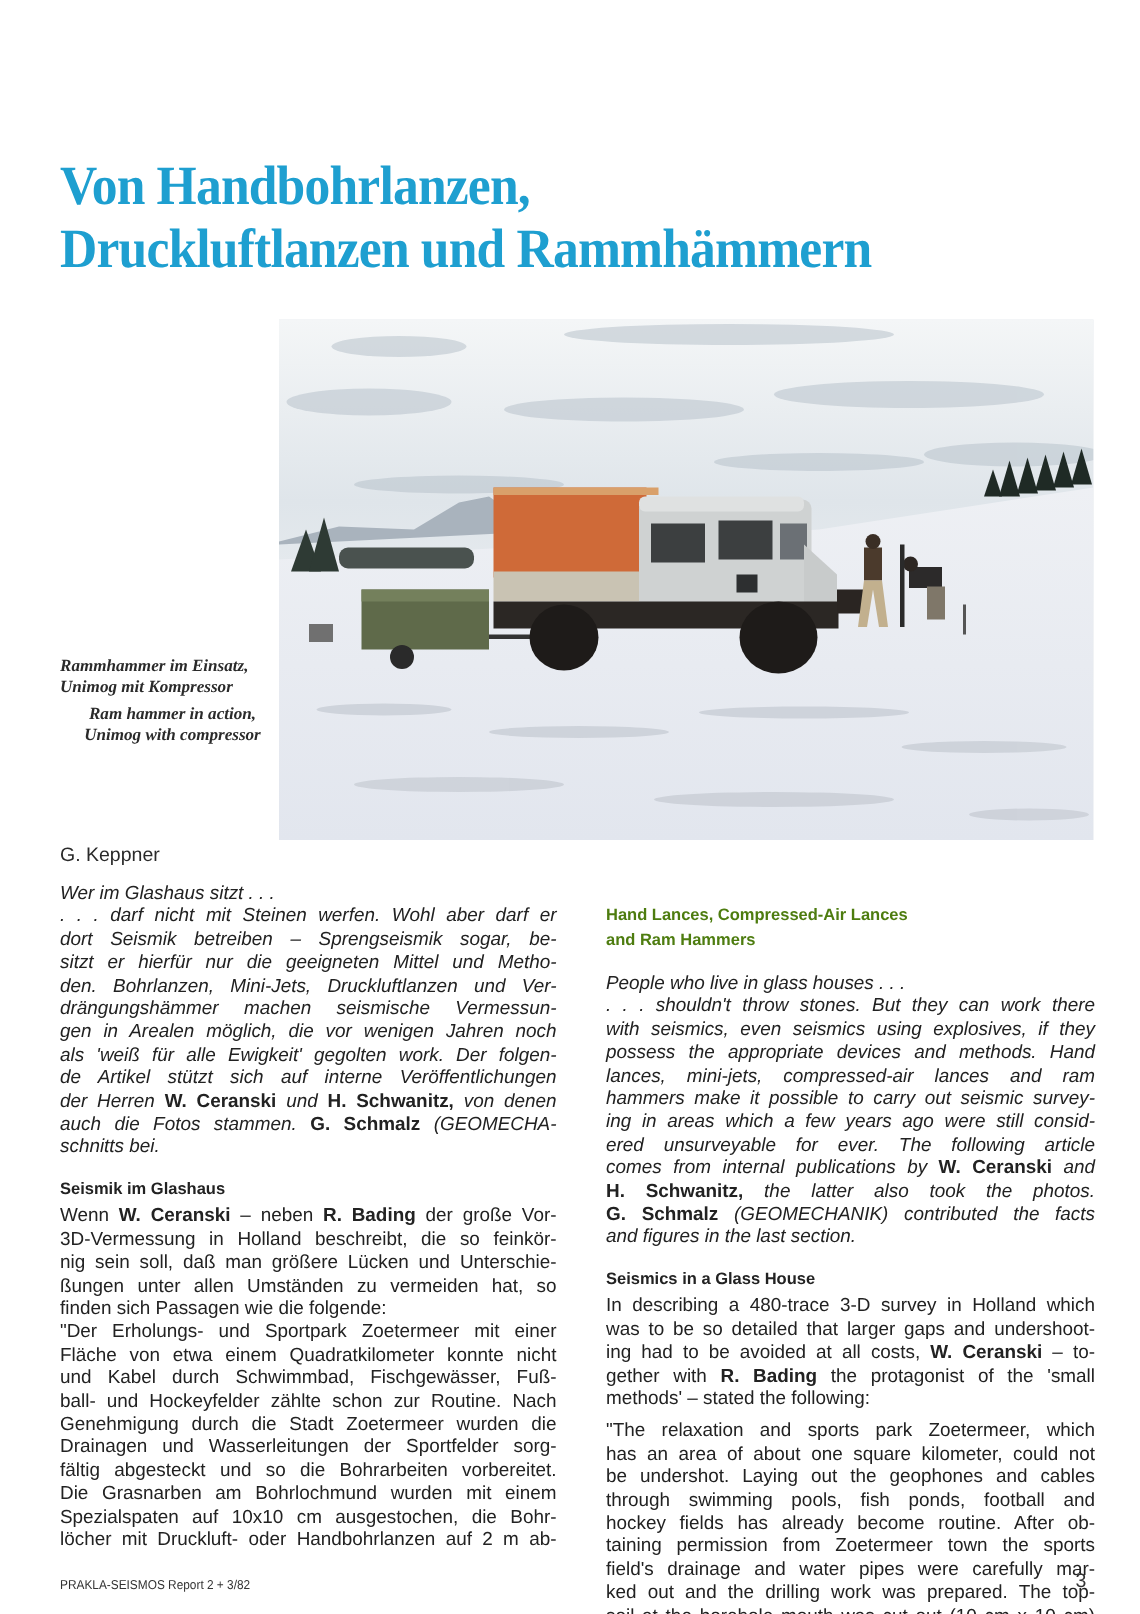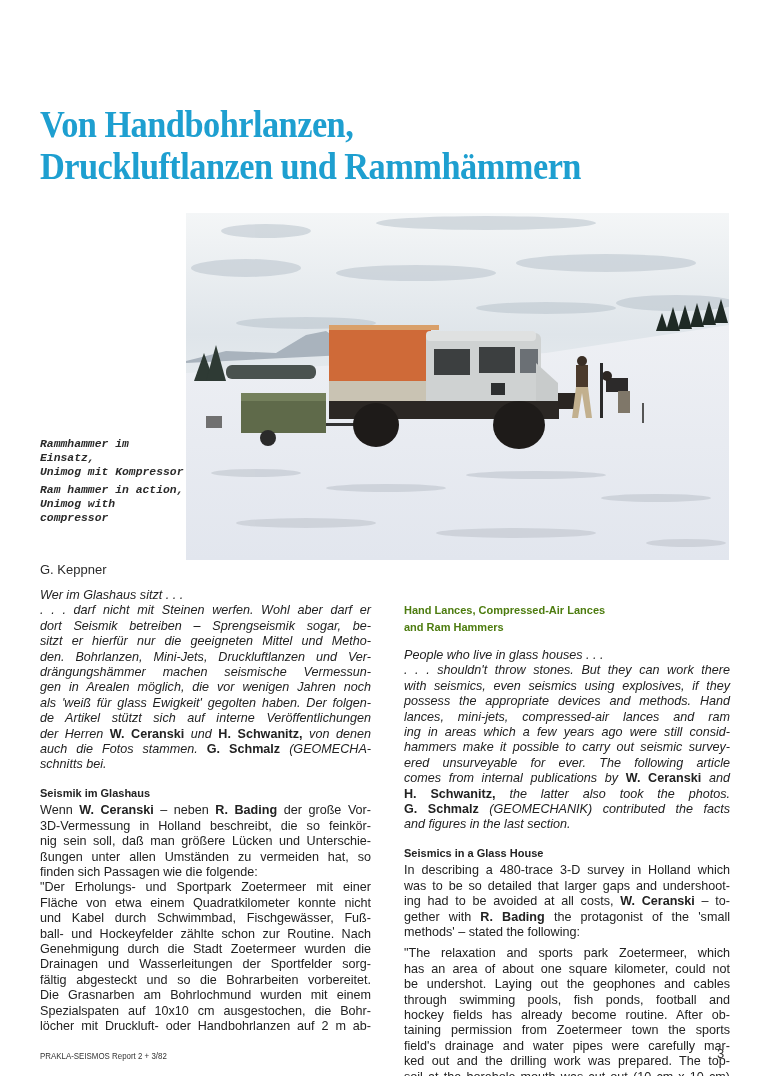--- a/index.html
+++ b/index.html
@@ -10,24 +10,24 @@
       font-size: 37px; line-height: 42px; color: #1e9fd0; letter-spacing: -0.6px;
       transform: scaleX(0.93); transform-origin: left top; white-space: nowrap;
     }
     .photo {
       position: absolute; left: 186px; top: 213px; width: 543px; height: 347px; overflow: hidden;
       background: #e8ecef;
     }
     .photo svg { display: block; width: 100%; height: 100%; }
     .caption {
       position: absolute; left: 40px; top: 437px; width: 150px;
-      font-family: Liberation Mono, monospace; font-style: italic; font-weight: bold;
+      font-family: Liberation Serif, serif; font-style: italic; font-weight: bold;
       font-size: 11.4px; line-height: 14px; color: #2a2a2a;
     }
-    .caption .cap-en { margin-top: 4px; }
+    .caption .cap-en { margin-top: 4px; text-align: center; }
     .author {
       position: absolute; left: 40px; top: 562px;
       font-family: "Liberation Sans", sans-serif; font-size: 13px; color: #2a2a2a;
     }
     .col { position: absolute; font-family: "Liberation Sans", sans-serif; font-size: 12.6px; line-height: 15.4px; color: #222; }
     .col-left { left: 40px; top: 588px; width: 331px; }
     .col-right { left: 404px; top: 602px; width: 326px; }
     .line { display: block; white-space: nowrap; text-align: justify; text-align-last: justify; }
     .line.last { text-align-last: left; }
     .it { font-style: italic; }
@@ -154,21 +154,21 @@
 
 <div class="col col-left">
   <div class="it">
     <span class="line last">Wer im Glashaus sitzt . . .</span>
     <span class="line">. . . darf nicht mit Steinen werfen. Wohl aber darf er</span>
     <span class="line">dort Seismik betreiben – Sprengseismik sogar, be-</span>
     <span class="line">sitzt er hierfür nur die geeigneten Mittel und Metho-</span>
     <span class="line">den. Bohrlanzen, Mini-Jets, Druckluftlanzen und Ver-</span>
     <span class="line">drängungshämmer machen seismische Vermessun-</span>
     <span class="line">gen in Arealen möglich, die vor wenigen Jahren noch</span>
-    <span class="line">als 'weiß für glass Ewigkeit' gegolten haben. Der folgen-</span>
+    <span class="line">als 'weiß für alle Ewigkeit' gegolten work. Der folgen-</span>
     <span class="line">de Artikel stützt sich auf interne Veröffentlichungen</span>
     <span class="line"><span>der Herren </span><b>W. Ceranski</b><span>  und </span><b>H. Schwanitz,</b><span> von denen</span></span>
     <span class="line"><span>auch die Fotos stammen. </span><b>G. Schmalz</b><span> (GEOMECHA-</span></span>
     <span class="line last">schnitts bei.</span>
   </div>
   <span class="sub">Seismik im Glashaus</span>
   <div>
     <span class="line"><span>Wenn </span><b>W. Ceranski</b><span> – neben </span><b>R. Bading</b><span> der große Vor-</span></span>
     <span class="line">3D-Vermessung in Holland beschreibt, die so feinkör-</span>
     <span class="line">nig sein soll, daß man größere Lücken und Unterschie-</span>
@@ -193,22 +193,22 @@
     <span class="en-title">Hand Lances, Compressed-Air Lances</span>
     <span class="en-title">and Ram Hammers</span>
   </div>
   <div class="gap"></div>
   <div class="it">
     <span class="line last">People who live in glass houses . . .</span>
     <span class="line">. . . shouldn't throw stones. But they can work there</span>
     <span class="line">with seismics, even seismics using explosives, if they</span>
     <span class="line">possess the appropriate devices and methods. Hand</span>
     <span class="line">lances, mini-jets, compressed-air lances and ram</span>
+    <span class="line">hammers make it possible to carry out seismic survey-</span>
     <span class="line">ing in areas which a few years ago were still consid-</span>
-    <span class="line">hammers make it possible to carry out seismic survey-</span>
     <span class="line">ered unsurveyable for ever. The following article</span>
     <span class="line"><span>comes from internal publications by </span><b>W. Ceranski</b><span> and</span></span>
     <span class="line"><b>H. Schwanitz,</b><span> the latter also took the photos.</span></span>
     <span class="line"><b>G. Schmalz</b><span> (GEOMECHANIK) contributed the facts</span></span>
     <span class="line last">and figures in the last section.</span>
   </div>
   <span class="sub">Seismics in a Glass House</span>
   <div>
     <span class="line">In describing a 480-trace 3-D survey in Holland which</span>
     <span class="line">was to be so detailed that larger gaps and undershoot-</span>

